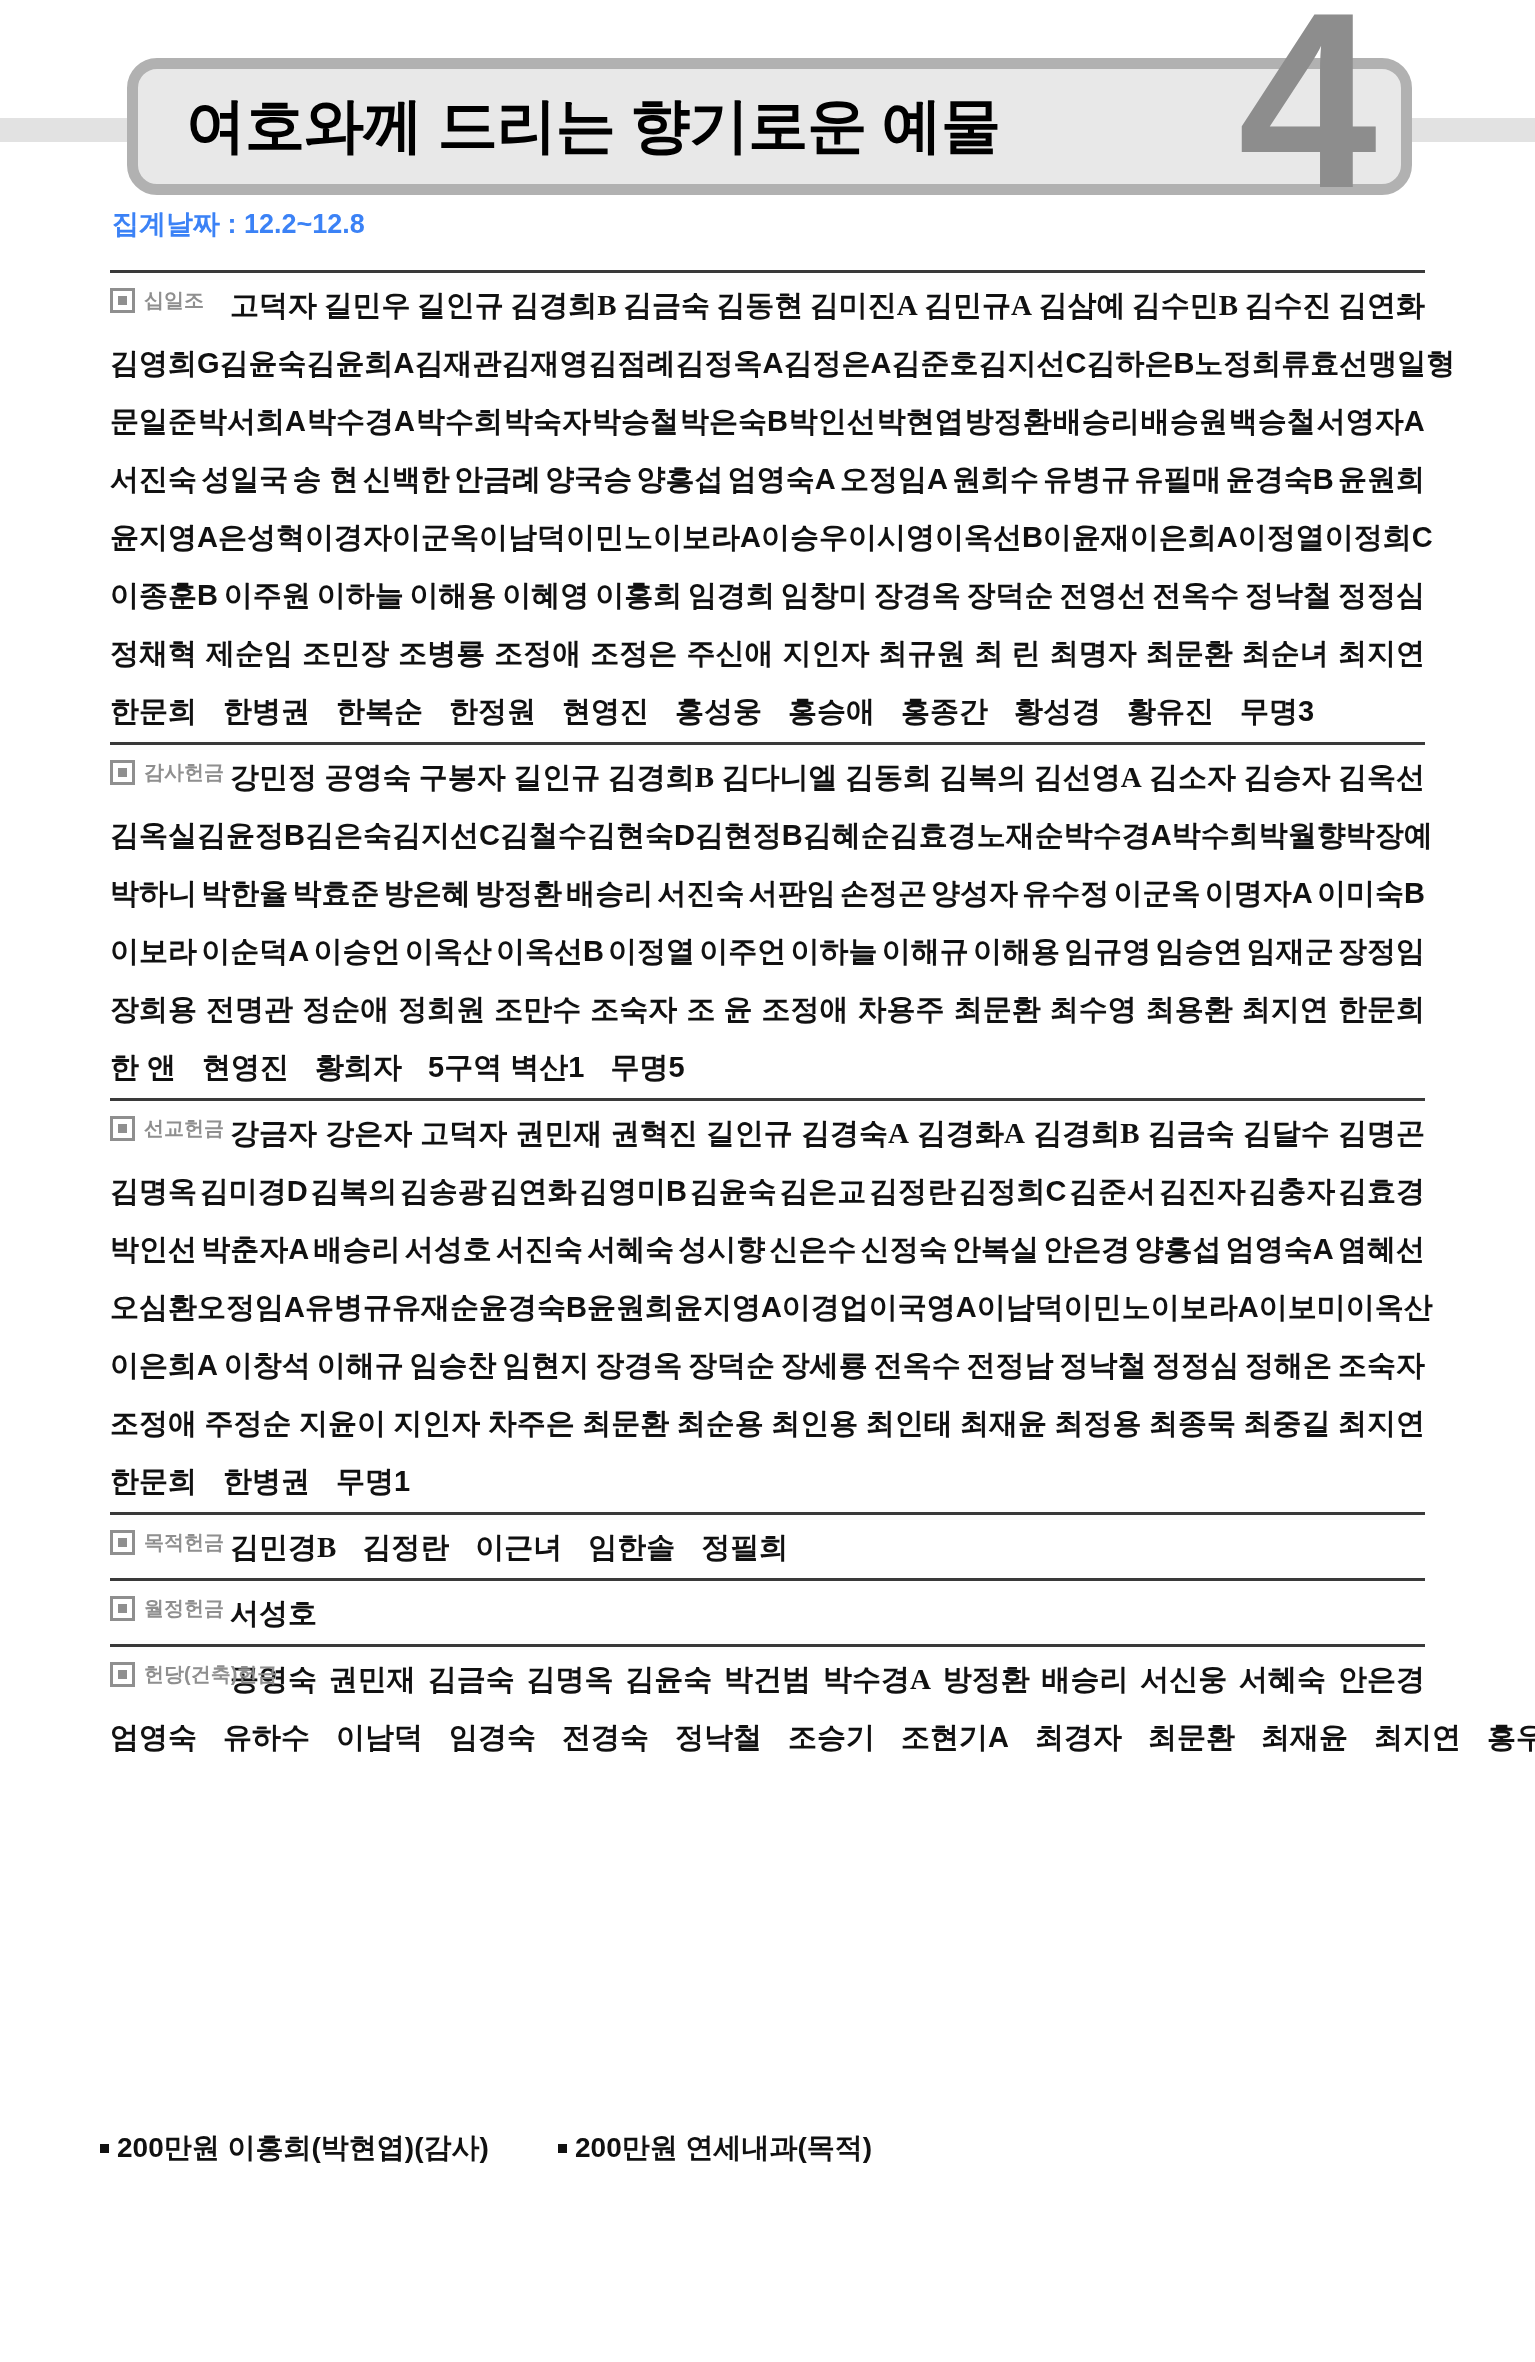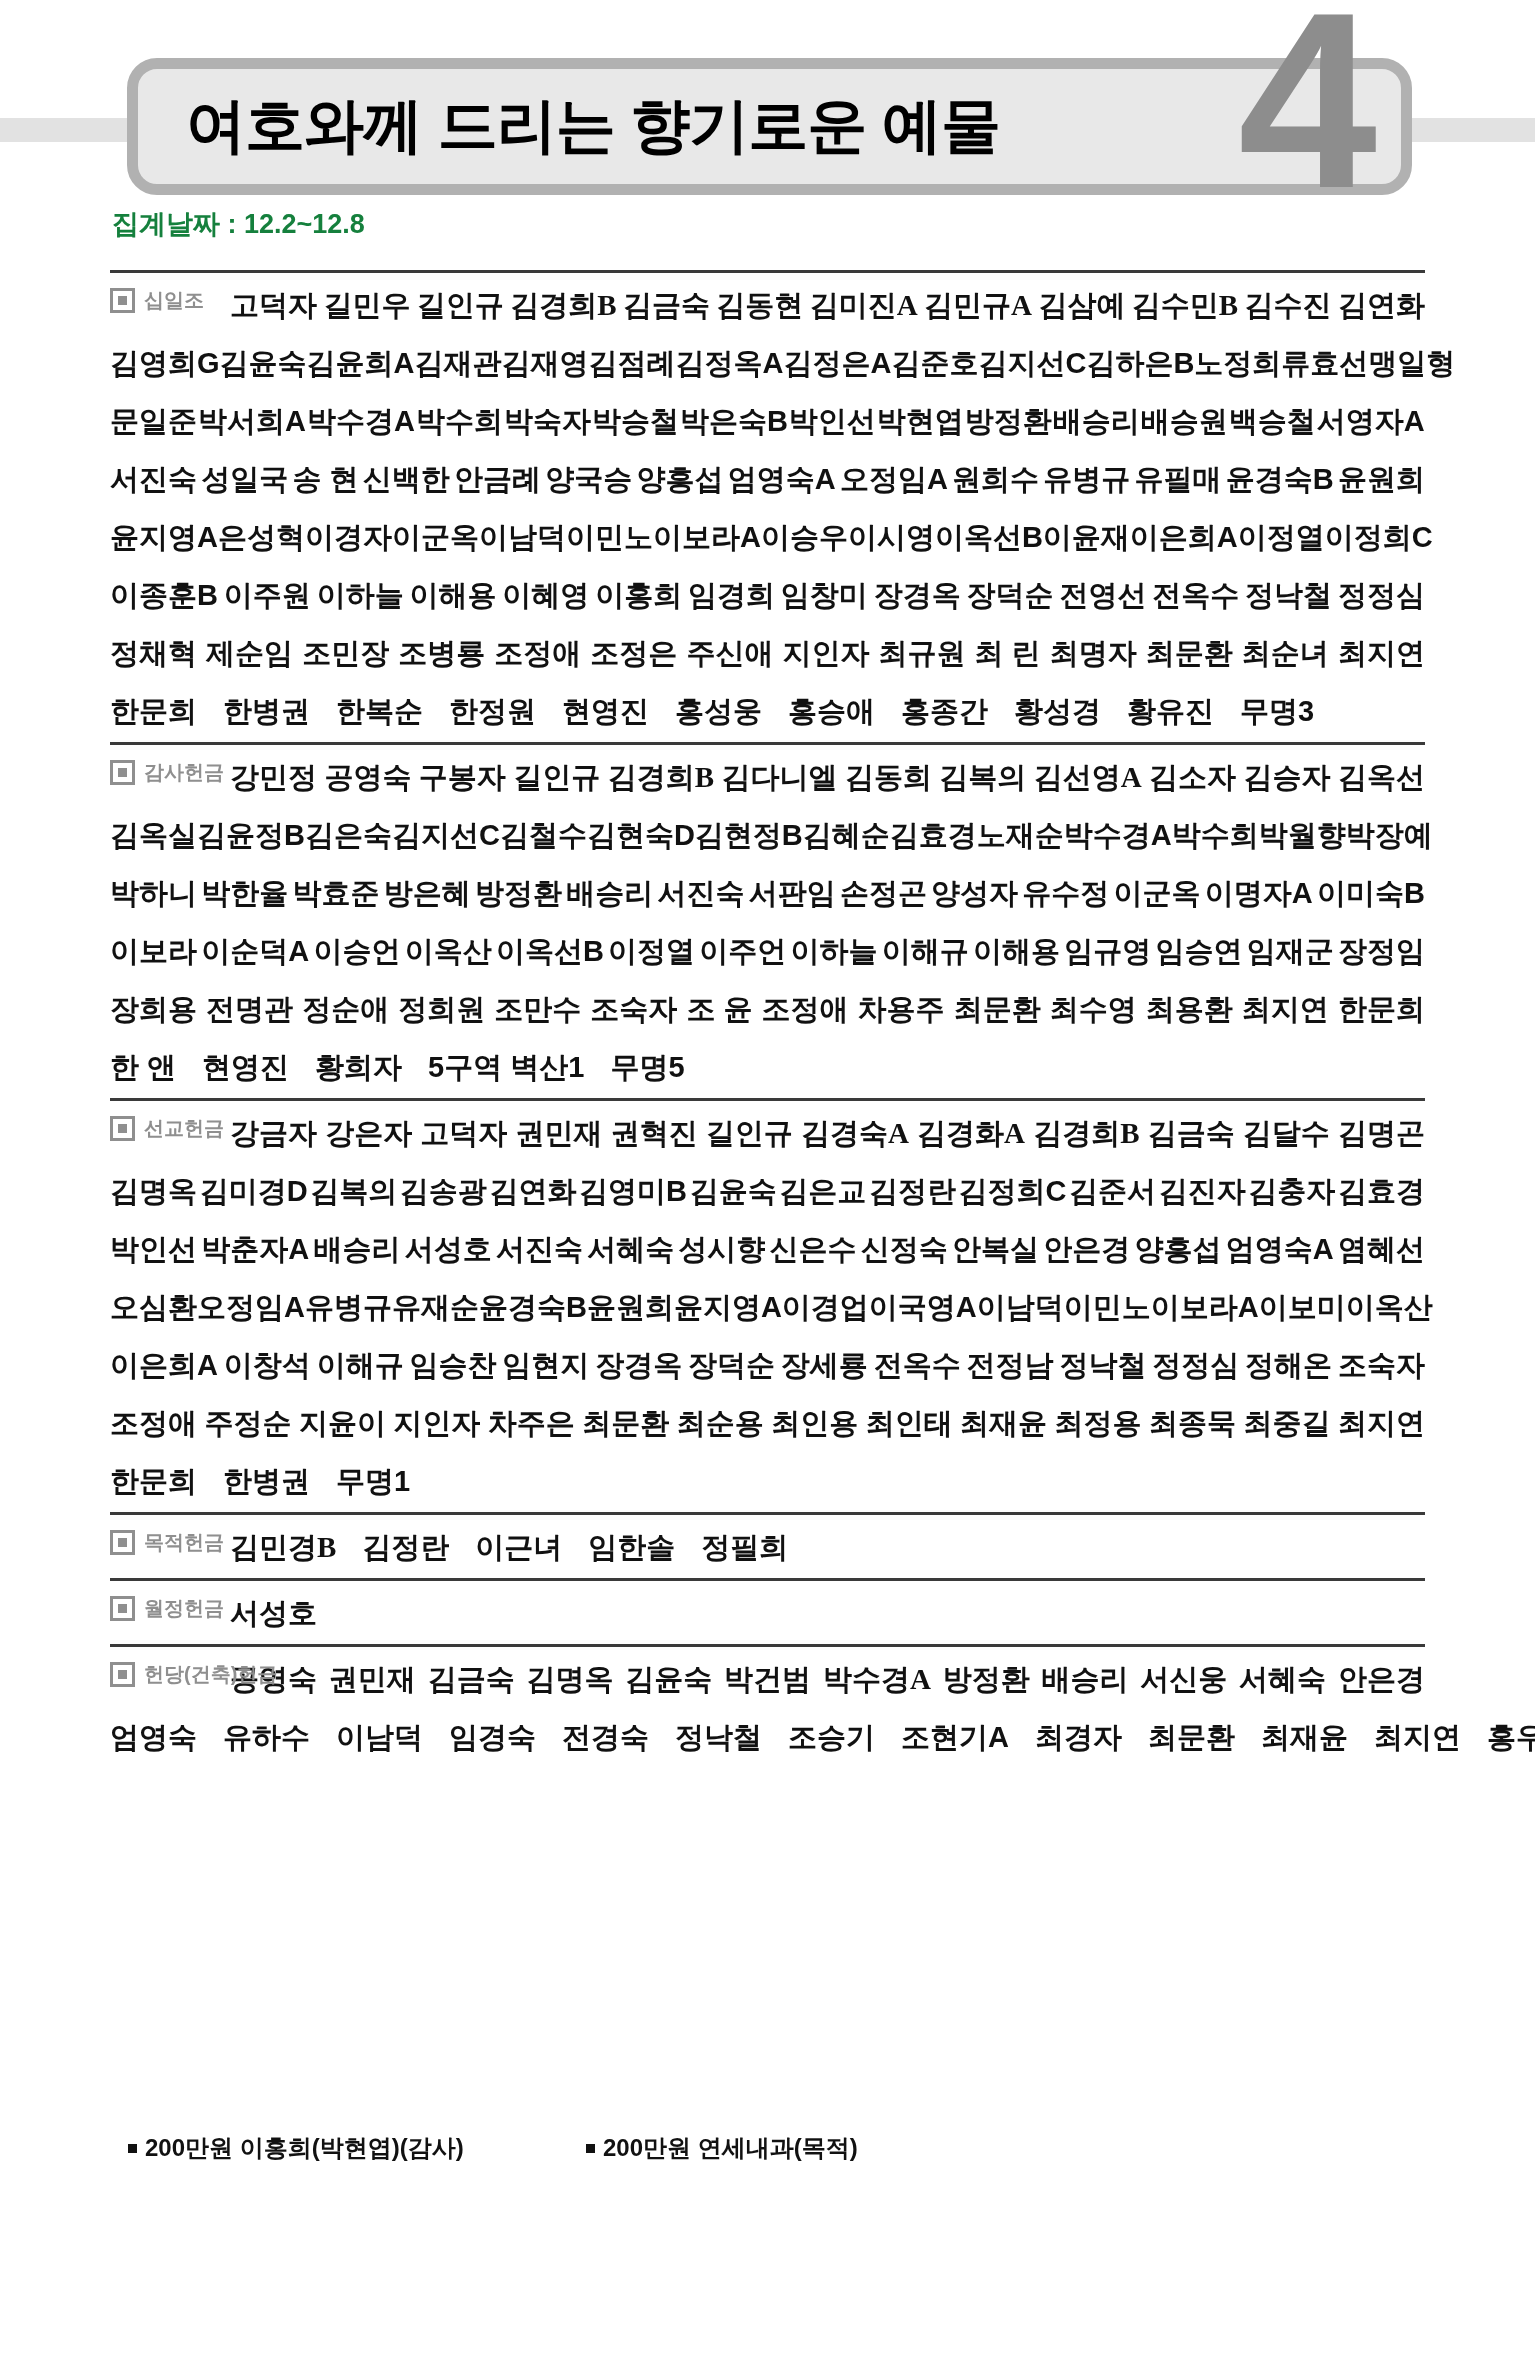--- a/index.html
+++ b/index.html
@@ -13,38 +13,38 @@
   .header-box{
     position:absolute;left:127px;top:58px;width:1285px;height:137px;box-sizing:border-box;
     background:#e8e8e8;border:11px solid #b1b1b1;border-radius:30px;
     display:flex;align-items:center;padding-left:48px;z-index:1;
   }
   .title{font-size:60px;letter-spacing:-1px;color:#000;}
   .page-number{
     position:absolute;left:1238px;top:-24px;font-size:250px;line-height:1;
     color:#8d8d8d;z-index:3;
   }
-  .date{position:absolute;left:112px;top:206px;font-size:27px;color:#15803d;}
+  .date{position:absolute;left:112px;top:206px;font-size:27px;color:#3b82f6;}
   .sections{position:absolute;left:110px;top:270px;width:1315px;}
   .section{position:relative;border-top:3px solid #3a3a3a;padding:3px 0 2px;}
   .section-label{
     position:absolute;left:0px;top:14px;font-size:20px;color:#8f8f8f;
     display:flex;align-items:center;gap:9px;white-space:nowrap;
   }
   .sq{width:19px;height:19px;border:3px solid #8f8f8f;display:inline-flex;align-items:center;justify-content:center;background:#fff;}
   .sq::after{content:"";width:9px;height:9px;background:#8f8f8f;}
   .name-line{display:flex;line-height:58px;font-size:29px;}
   .name-line.first{margin-left:120px;font-family:Liberation Serif, serif;}
   .name-line.just{justify-content:space-between;}
   .name-line.loose{gap:26px;justify-content:flex-start;}
   .name{white-space:pre;}
   .bullets{
-    position:absolute;left:128px;top:2128px;width:1330px;
+    position:absolute;left:100px;top:2128px;width:1330px;
     display:grid;grid-template-columns:458px 460px auto;row-gap:14px;
-    font-size:24px;line-height:40px;
+    font-size:28px;line-height:40px;
   }
   .bullet-item{display:flex;align-items:center;gap:8px;white-space:pre;}
   .dot{width:9px;height:9px;background:#111;flex:0 0 auto;}
 </style>
 </head>
 <body>
 
 <div class="page">
   <div class="band"></div>
   <div class="header-box">

